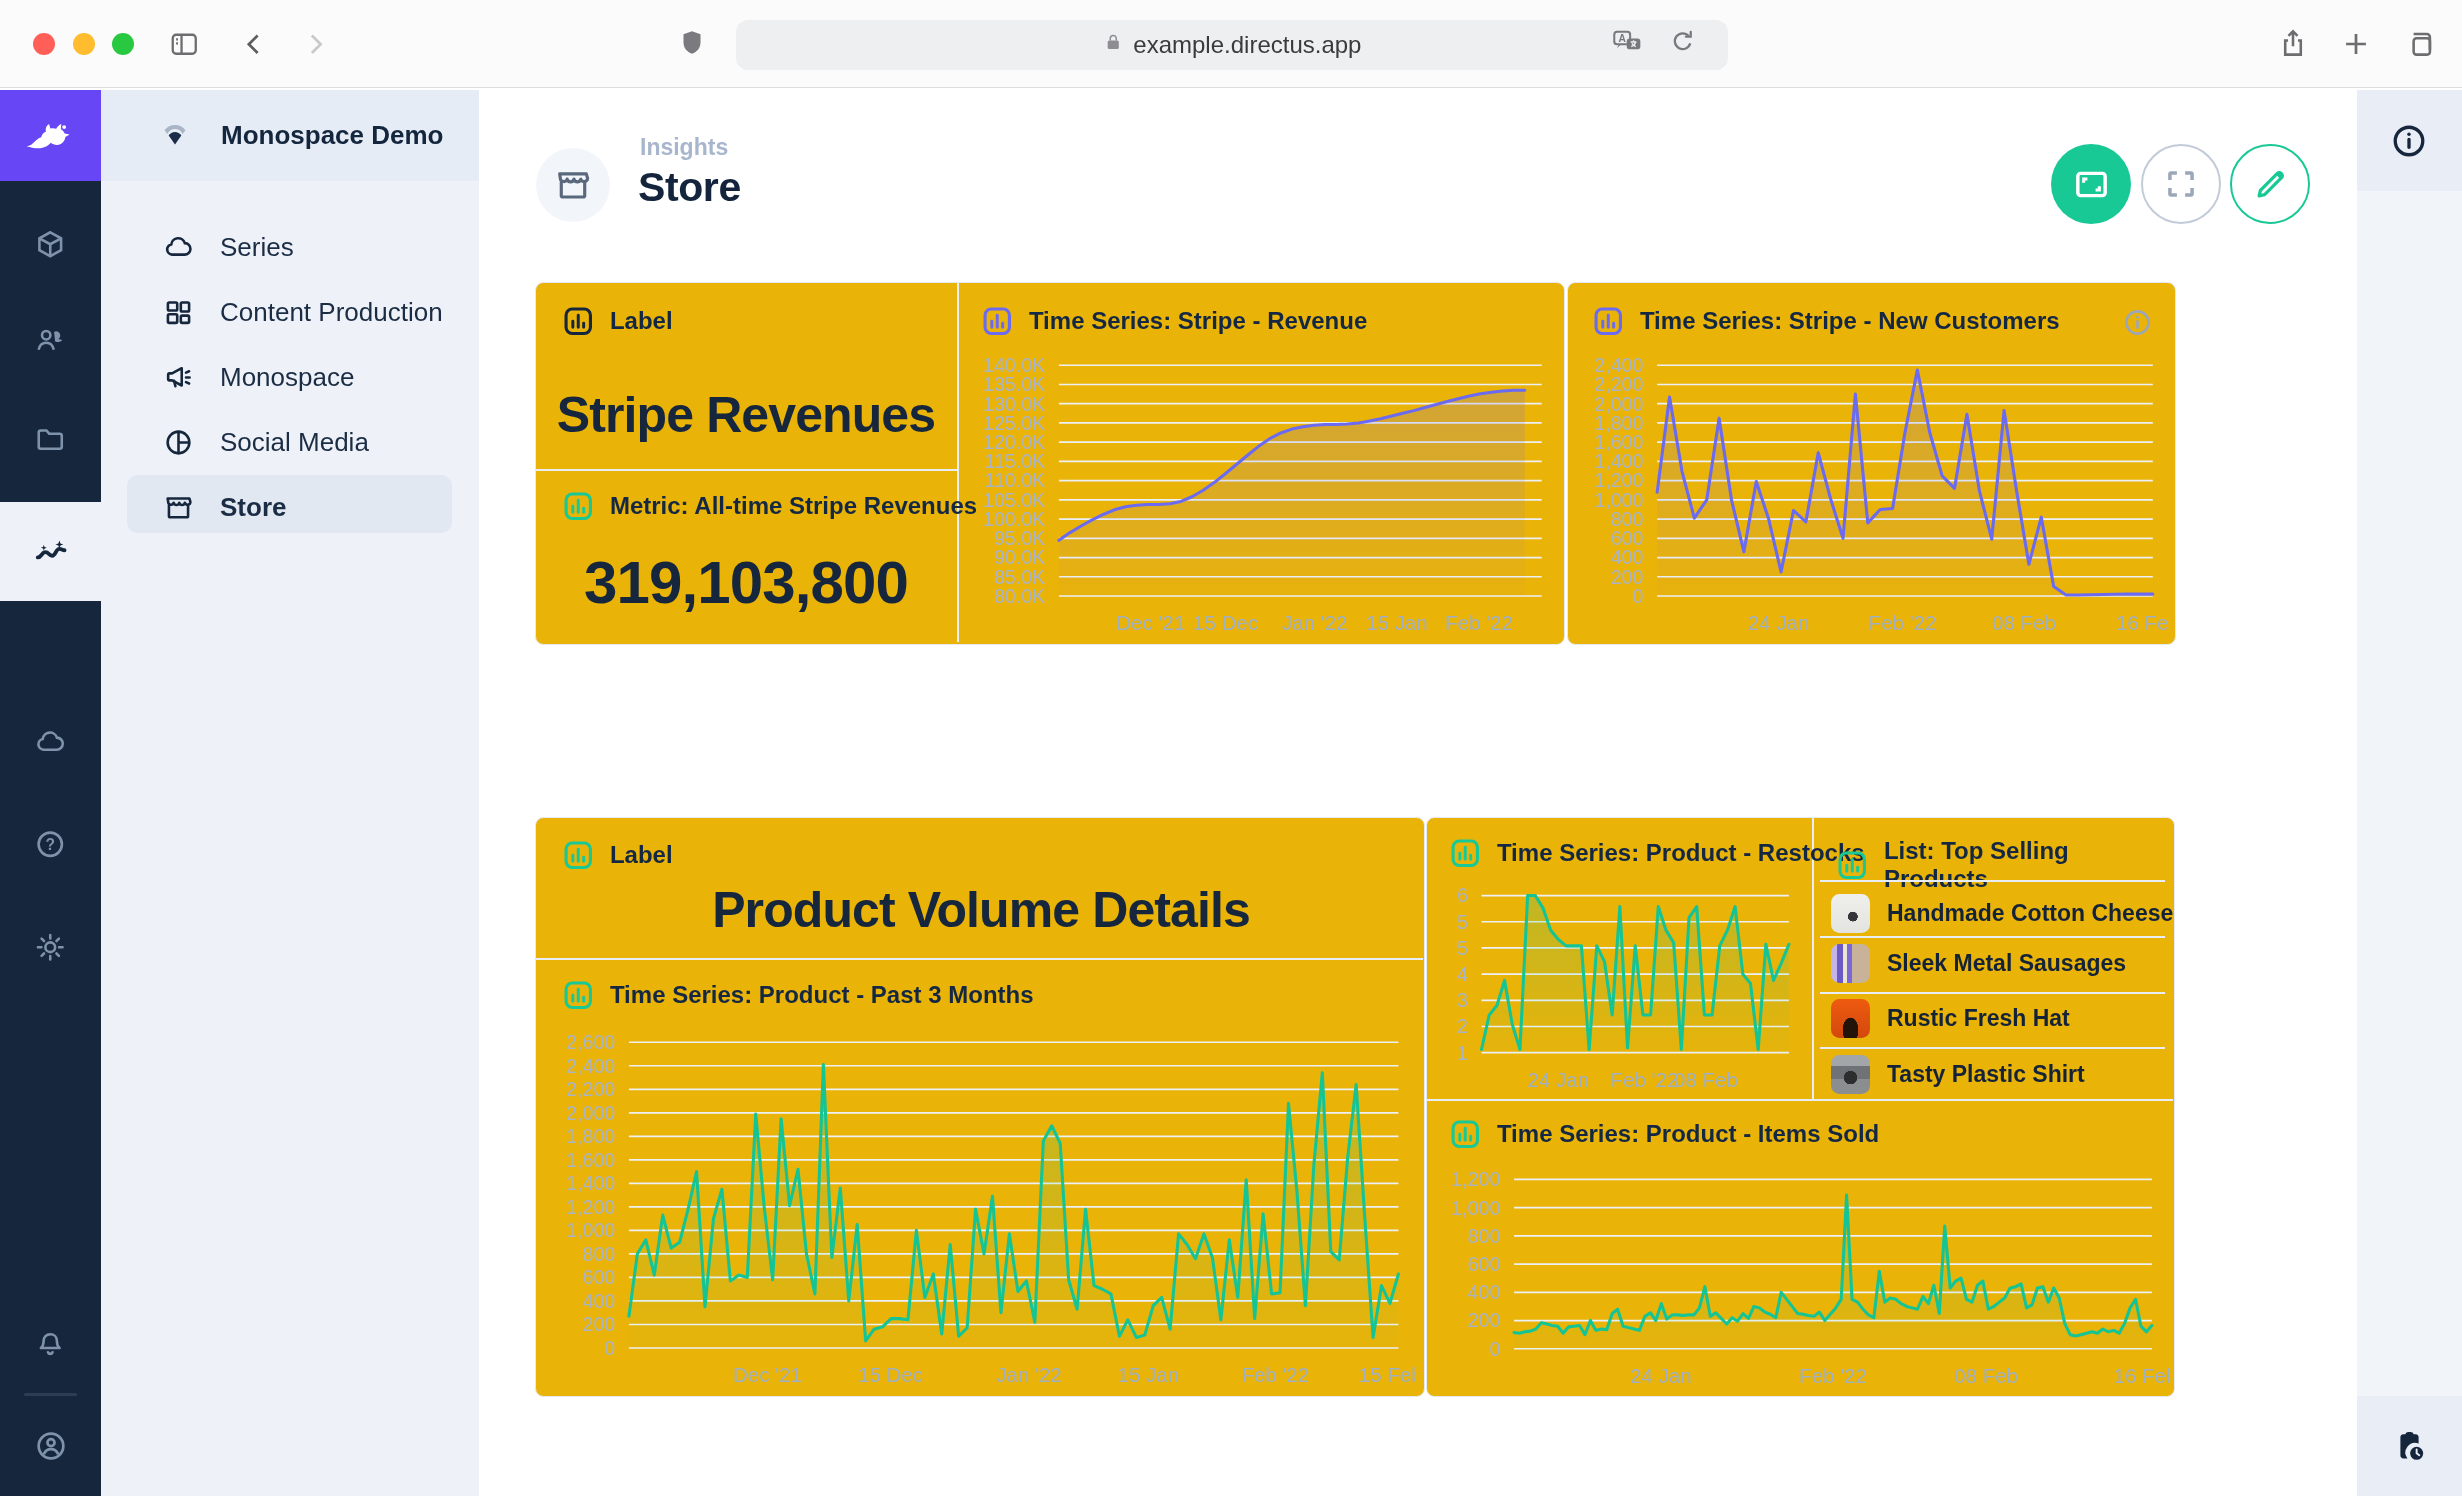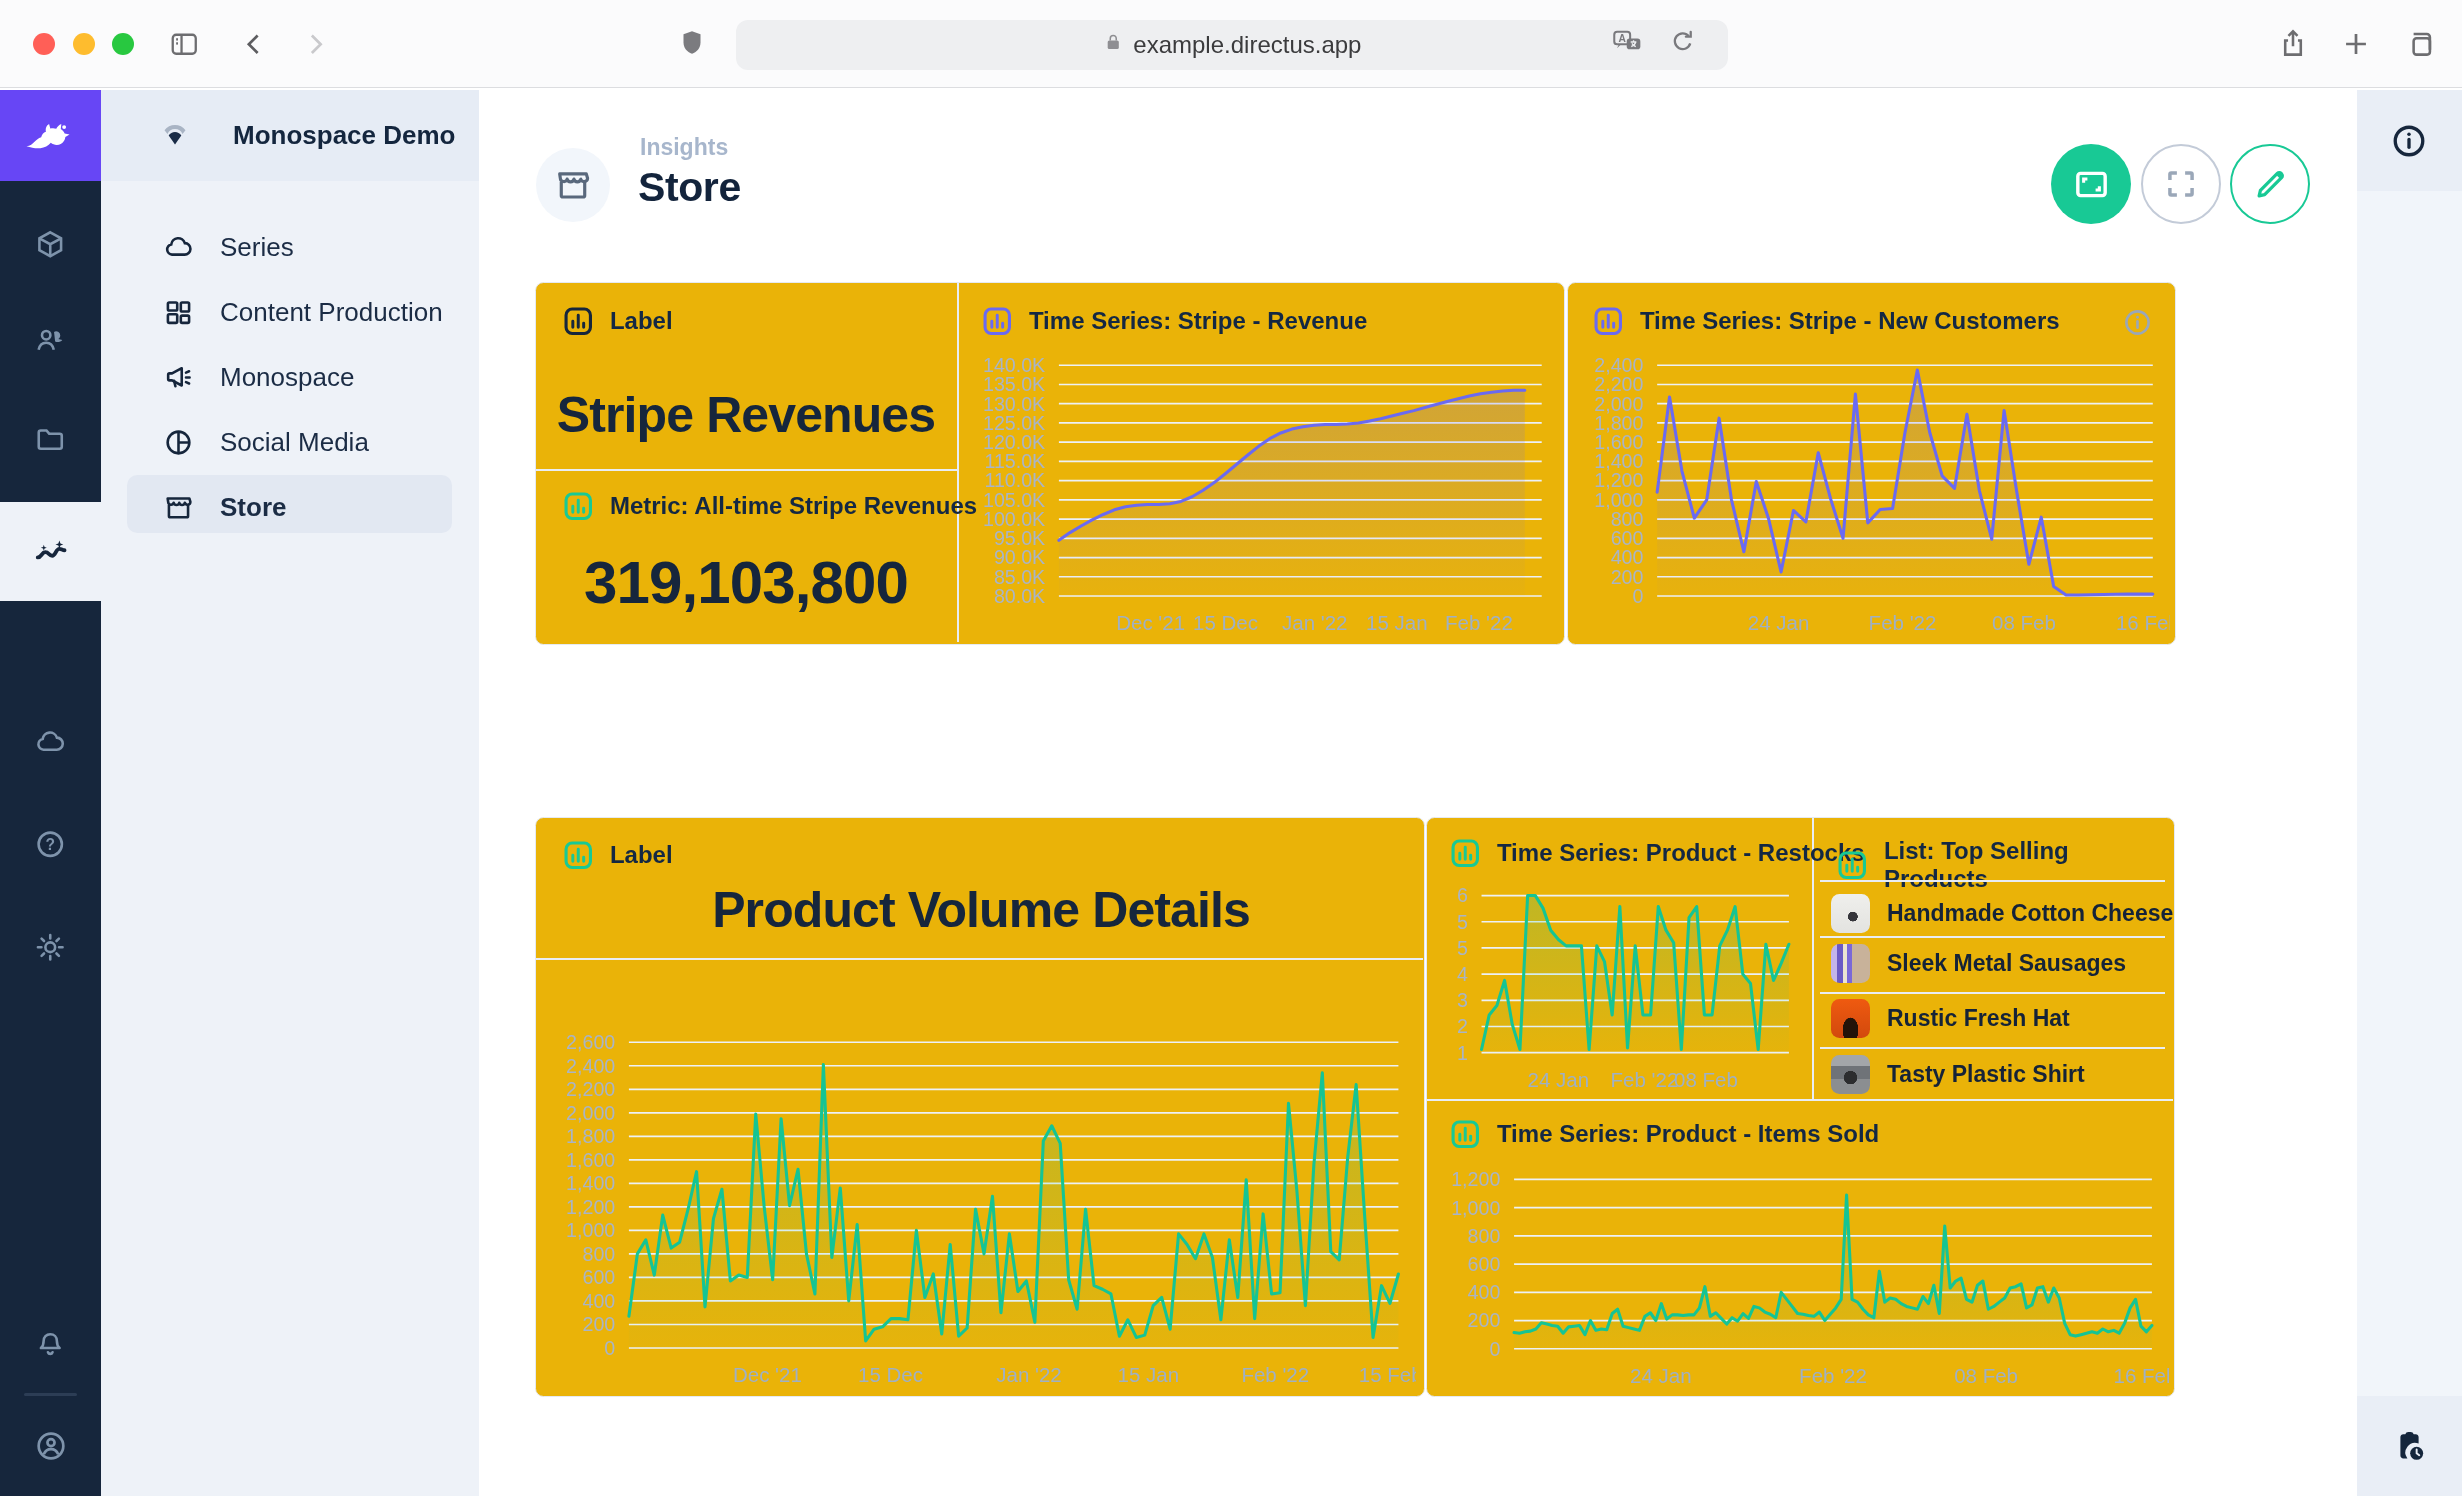--- a/index.html
+++ b/index.html
@@ -21,21 +21,21 @@
 
   
   #rail { position:absolute; left:0; top:0; width:101px; height:1406px; background:#16263c; }
   #rail-logo { width:101px; height:91px; background:#6746f5; display:flex; align-items:center; justify-content:center; }
   .rail-item { position:absolute; left:0; width:101px; height:96px; display:flex; align-items:center; justify-content:center; color:#7e93ab; }
   .rail-item.active { background:#eef2f8; color:#16263c; }
   #rail-divider { position:absolute; left:24px; width:53px; height:2.6px; background:#2c3d55; border-radius:1.7px; }
 
   
   #sidebar { position:absolute; left:101px; top:0; width:378px; height:1406px; background:#eef2f8; }
-  #sidebar-head { height:91px; background:#e6ecf5; display:flex; align-items:center; gap:40px; padding-left:56px;
+  #sidebar-head { height:91px; background:#e6ecf5; display:flex; align-items:center; gap:28px; padding-left:56px;
     font-size:26px; font-weight:600; color:#14263e; }
   .nav-item { position:absolute; left:0; width:378px; height:65px; display:flex; align-items:center; gap:26px;
     padding-left:62px; font-size:26px; font-weight:500; color:#1b2c45; }
   .nav-item .nav-ic { width:31px; height:31px; color:#16263c; flex:0 0 auto; }
   .nav-active-bg { position:absolute; left:26px; width:325px; height:58px; background:#e2e8f2; border-radius:10.3px; }
 
   
   #rightrail { position:absolute; left:2356px; top:0; width:106px; height:1406px; background:#f1f5fa; }
   .rr-section { position:absolute; left:0; width:106px; background:#e9eef6; display:flex; align-items:center; justify-content:center; color:#16263c; }
 
@@ -446,20 +446,27 @@
 
       <div class="p-head" style="left:26px;top:20.5px">
         <svg class="p-ic" viewBox="0 0 24 24" style="color:#18c995">
             <rect x="3" y="3" width="18" height="18" rx="4.5" fill="none" stroke="currentColor" stroke-width="2.3"></rect>
             <path d="M8 16.5v-4.5M12 16.5v-9M16 16.5v-3" stroke="currentColor" stroke-width="2.2" stroke-linecap="round"></path>
           </svg>
         <span>Label</span>
       </div>
       <div class="big-label" style="left:445px;top:63px;transform:translateX(-50%)">Product Volume Details</div>
 
+      <div class="p-head" style="left:26px;top:161px">
+        <svg class="p-ic" viewBox="0 0 24 24" style="color:#18c995">
+            <rect x="3" y="3" width="18" height="18" rx="4.5" fill="none" stroke="currentColor" stroke-width="2.3"></rect>
+            <path d="M8 16.5v-4.5M12 16.5v-9M16 16.5v-3" stroke="currentColor" stroke-width="2.2" stroke-linecap="round"></path>
+          </svg>
+        <span>Time Series: Product - Past 3 Months</span>
+      </div>
       <div class="chart" style="left:6.8px;top:214px;width:873px;height:357px"><svg width="873" height="357" viewBox="0 0 1021 418">
             <defs>
               <linearGradient id="grad2" x1="0" y1="0" x2="0" y2="1">
                 <stop offset="0" stop-color="#15c494" stop-opacity="0.20"></stop>
                 <stop offset="1" stop-color="#15c494" stop-opacity="0.02"></stop>
               </linearGradient>
             </defs>
             <line x1="100" y1="12" x2="1001" y2="12" stroke="#edf1f6" stroke-width="2"></line>
             <text x="84" y="20" text-anchor="end" font-size="23" fill="#a9b4c6">2,600</text>
             <line x1="100" y1="39.53846153846154" x2="1001" y2="39.53846153846154" stroke="#edf1f6" stroke-width="2"></line>

